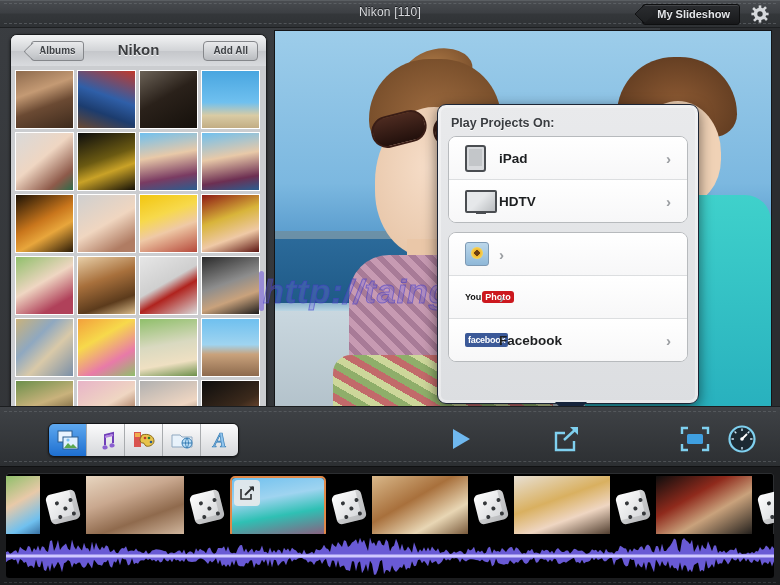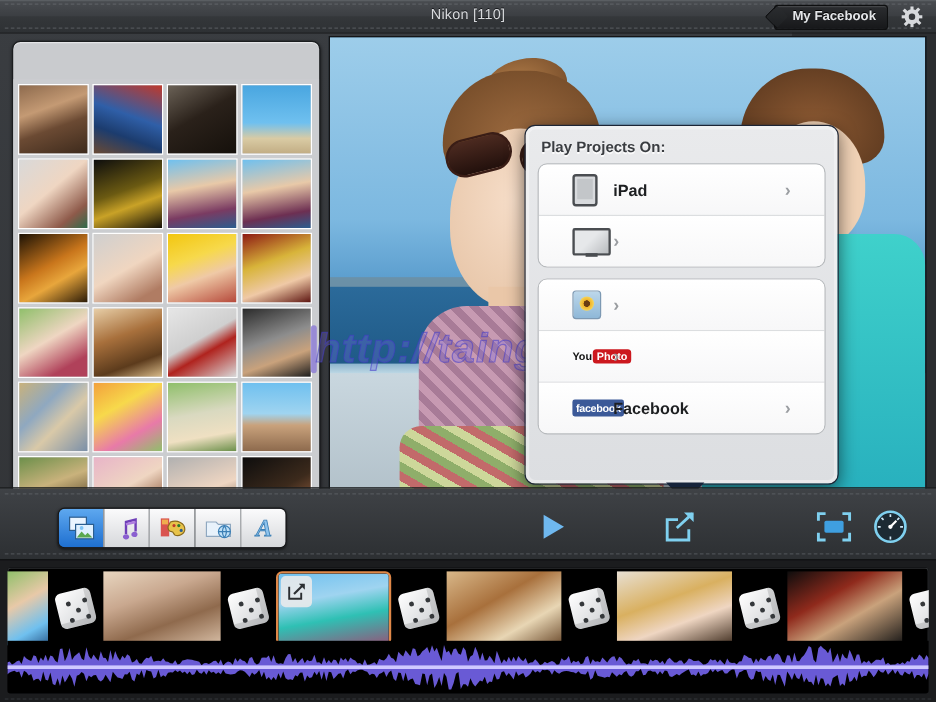--- a/index.html
+++ b/index.html
@@ -157,21 +157,21 @@
   .sec-title{
     font-size:12.5px;font-weight:bold;color:#3a3d41;margin:3px 0 6px 3px;
     text-shadow:0 1px 0 rgba(255,255,255,.8);
   }
   .group{
     background:#fdfdfd;border:1px solid #b7babd;border-radius:8px;
     overflow:hidden;margin-bottom:9px;
   }
   .row{
     position:relative;display:flex;align-items:center;height:42px;
-    padding:0 28px;border-bottom:1px solid #dcdee0;
+    padding:0 16px;border-bottom:1px solid #dcdee0;
     background:linear-gradient(#ffffff,#f7f7f8);
   }
   .row:last-child{border-bottom:none;}
   .row .ic{width:34px;display:flex;align-items:center;justify-content:flex-start;}
   .row .lbl{font-size:13.5px;font-weight:bold;color:#1d1f21;flex:1;}
   .chev{color:#9a9da1;font-size:15px;font-weight:bold;}
   .ipad-ic{width:17px;height:23px;border:2px solid #4a4d51;border-radius:3px;background:#d8dadd;position:relative;}
   .ipad-ic:after{content:"";position:absolute;left:2px;right:2px;top:2px;bottom:4px;background:#c3c6c9;}
   .tv-ic{width:28px;height:19px;background:linear-gradient(135deg,#e6e8ea 45%,#b9bcbf);border:2px solid #4a4d51;border-radius:2px;position:relative;}
   .tv-ic:after{content:"";position:absolute;left:9px;top:19px;width:10px;height:3px;background:#4a4d51;}
@@ -242,21 +242,21 @@
 </style>
 </head>
 <body>
 
 <div id="app">
 
   <div class="topbar">
     <div class="stitch"></div>
     <div class="stitch b"></div>
     <div class="doc-title">Nikon  [110]</div>
-    <div class="myproj">My Facebook</div>
+    <div class="myproj">My Slideshow</div>
     <div class="gear">
       <svg width="20" height="20" viewBox="0 0 20 20">
         <g fill="#d7d9dc">
           <circle cx="10" cy="10" r="6.2"></circle>
           <g>
             <rect x="8.7" y="1.4" width="2.6" height="4"></rect>
             <rect x="8.7" y="14.6" width="2.6" height="4"></rect>
             <rect x="1.4" y="8.7" width="4" height="2.6"></rect>
             <rect x="14.6" y="8.7" width="4" height="2.6"></rect>
             <rect x="3.2" y="3.4" width="2.6" height="4" transform="rotate(-45 4.5 5.4)"></rect>
@@ -264,20 +264,25 @@
             <rect x="12.6" y="3.2" width="4" height="2.6" transform="rotate(-45 14.6 4.5)"></rect>
             <rect x="3.4" y="14.2" width="4" height="2.6" transform="rotate(-45 5.4 15.5)"></rect>
           </g>
         </g>
         <circle cx="10" cy="10" r="2.7" fill="#35383b"></circle>
       </svg>
     </div>
   </div>
 
   <div class="browser">
+    <div class="browser-head">
+      <div class="btn-albums">Albums</div>
+      <div class="bh-title">Nikon</div>
+      <div class="btn-addall">Add All</div>
+    </div>
     <div class="grid" id="photo-grid">
         <div class="gridrow">
           <div class="cell">
             <i style="background: linear-gradient(160deg, rgb(141, 106, 77) 0%, rgb(196, 154, 116) 35%, rgb(107, 74, 51) 60%, rgb(61, 42, 28) 100%);"></i>
           </div>
           <div class="cell">
             <i style="background: linear-gradient(200deg, rgb(192, 57, 43) 0%, rgb(47, 95, 168) 45%, rgb(28, 60, 110) 70%, rgb(107, 74, 51) 100%);"></i>
           </div>
           <div class="cell">
             <i style="background: linear-gradient(150deg, rgb(107, 98, 87) 0%, rgb(42, 33, 26) 45%, rgb(21, 16, 11) 100%);"></i>
@@ -393,20 +398,21 @@
         <span class="ic">
             <span class="ipad-ic"></span>
           </span>
         <span class="lbl">iPad</span>
         <span class="chev">›</span>
       </div>
       <div class="row">
         <span class="ic">
             <span class="tv-ic"></span>
           </span>
+        <span class="lbl">HDTV</span>
         <span class="chev">›</span>
       </div>
     </div>
     <div class="group">
       <div class="row">
         <span class="ic">
             <span class="sun-ic"></span>
           </span>
         <span class="chev">›</span>
       </div>

